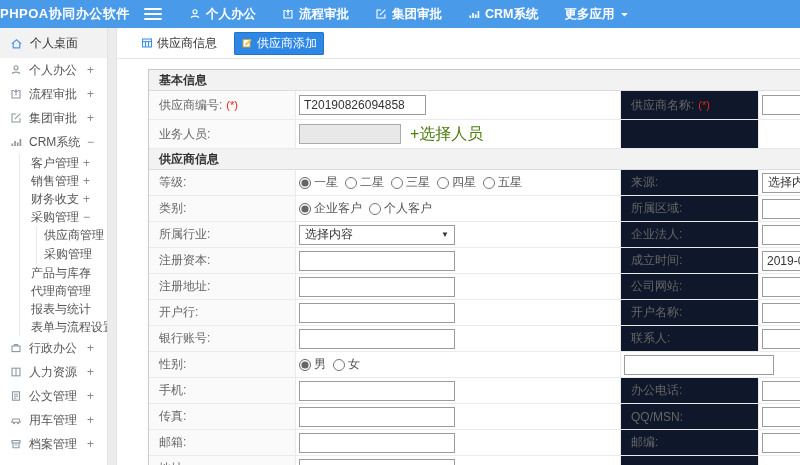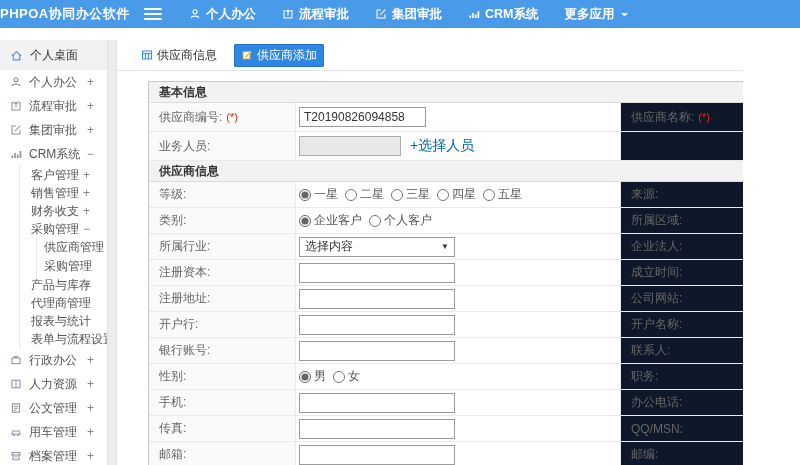--- a/index.html
+++ b/index.html
@@ -15,21 +15,21 @@
     justify-content:space-between; cursor:pointer; }
   .menu-btn i { display:block; height:2px; background:#fff; border-radius:1px; }
   .topnav { display:flex; align-items:center; height:100%; }
   .nav-item { display:flex; align-items:center; height:100%; padding:0 13px; font-size:12.5px;
     font-weight:bold; cursor:pointer; white-space:nowrap; }
   .nav-item .icon { margin-right:5px; display:inline-flex; }
   .icon svg { display:block; }
   .caret { margin-left:6px; display:inline-flex; }
 
   
-  .layout { position:absolute; top:40px; left:0; width:743px; bottom:0; display:flex; }
+  .layout { position:absolute; top:28px; left:0; width:800px; bottom:0; display:flex; }
   .sidebar { width:107px; background:#fff; overflow:hidden; flex:none; }
   .splitter { width:10px; flex:none; background:#ececec; border-left:1px solid #e2e2e2; border-right:1px solid #e2e2e2; }
   .main { flex:1; position:relative; background:#fff; overflow:hidden; }
 
   
   .side-item { position:relative; display:flex; align-items:center; color:#555; cursor:pointer; white-space:nowrap; }
   .side-item .icon { margin-right:7px; color:#8d98a5; display:inline-flex; }
   .side-item.l0 { height:24px; padding-left:10px; font-size:12px; }
   .side-item.l0.active { height:30px; background:#f2f2f2; color:#333; }
   .side-item.l0.active .icon { color:#4a9aea; }
@@ -58,21 +58,21 @@
   .c1 { width:147px; background:#fafafa; padding-left:10px; color:#666; flex:none; }
   .c2 { width:325px; background:#fff; padding-left:3px; flex:none; }
   .c3 { width:138px; background:#0f172a; padding-left:10px; color:#666; flex:none; }
   .c4 { flex:1; border-right:none; background:#fff; padding-left:3px; }
   .sec-basic .row { height:29px; }
   .sec-info  .row { height:26px; }
   .req { color:#e21; margin-left:4px; font-size:11px; }
   .txt { height:20px; border:1px solid #9b9b9b; font-size:12px; padding:0 4px; color:#333;
     font-family:inherit; background:#fff; }
   .txt.disabled { background:#e8e8e8; border-color:#ababab; }
-  .link { color:#0369a1; text-decoration:none; margin-left:9px; font-size:14px; }
+  .link { color:#4d7c0f; text-decoration:none; margin-left:9px; font-size:16px; }
   .sel { display:flex; align-items:center; justify-content:space-between; height:20px;
     border:1px solid #9b9b9b; background:#fff; color:#333; padding:0 5px; cursor:pointer; }
   .sel .sel-caret { font-size:8px; color:#333; margin-left:6px; }
   .radio { display:inline-flex; align-items:center; margin-right:7px; color:#555; cursor:pointer; }
   .radio input { width:12px; height:12px; margin:0 3px 0 0; accent-color:#666; }
 </style>
 </head>
 <body>
 
 <div class="app">
@@ -463,23 +463,20 @@
                 <div class="cell c2">
                   <label class="radio">
                     <input type="radio" name="gender" checked="" style="">
                     <span>男</span>
                   </label>
                   <label class="radio">
                     <input type="radio" name="gender" style="">
                     <span>女</span>
                   </label>
                 </div>
-                <div class="cell c3">
-                  <span>职务:</span>
-                </div>
                 <div class="cell c4">
                   <input class="txt" style="width: 150px;" value="">
                 </div>
               </div>
               <div class="row">
                 <div class="cell c1">
                   <span>手机:</span>
                 </div>
                 <div class="cell c2">
                   <input class="txt" style="width: 156px;" value="">

